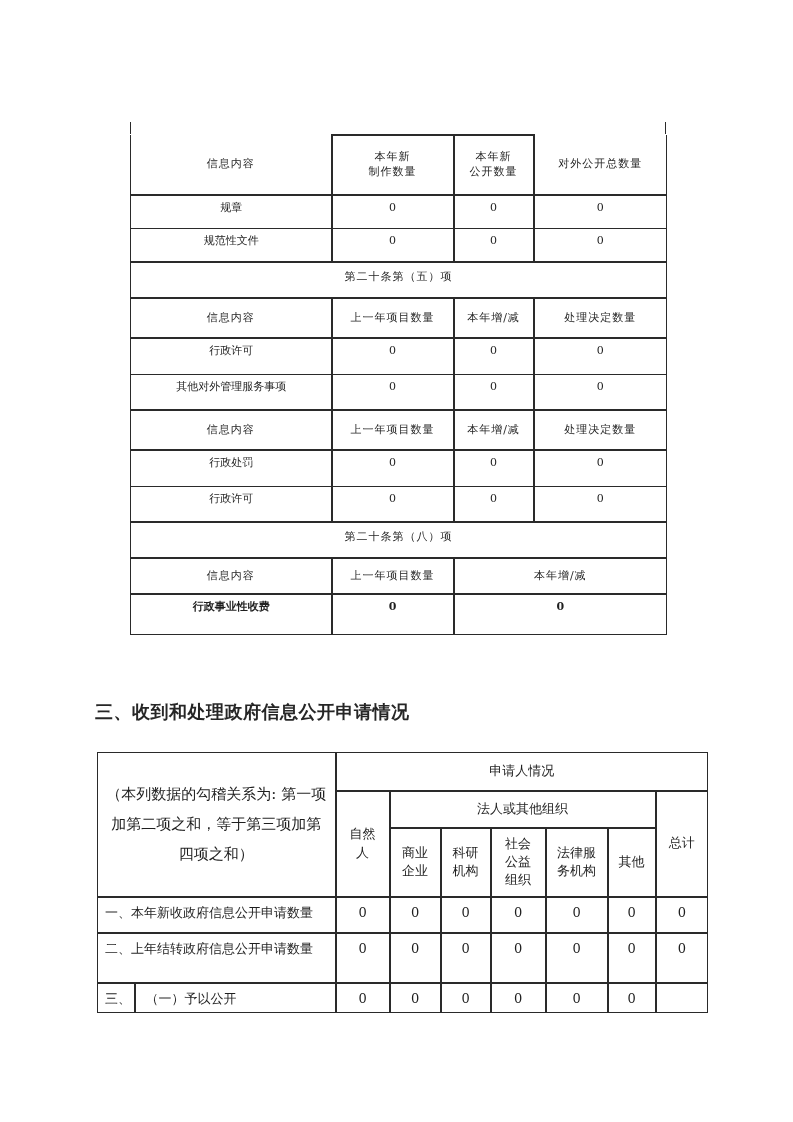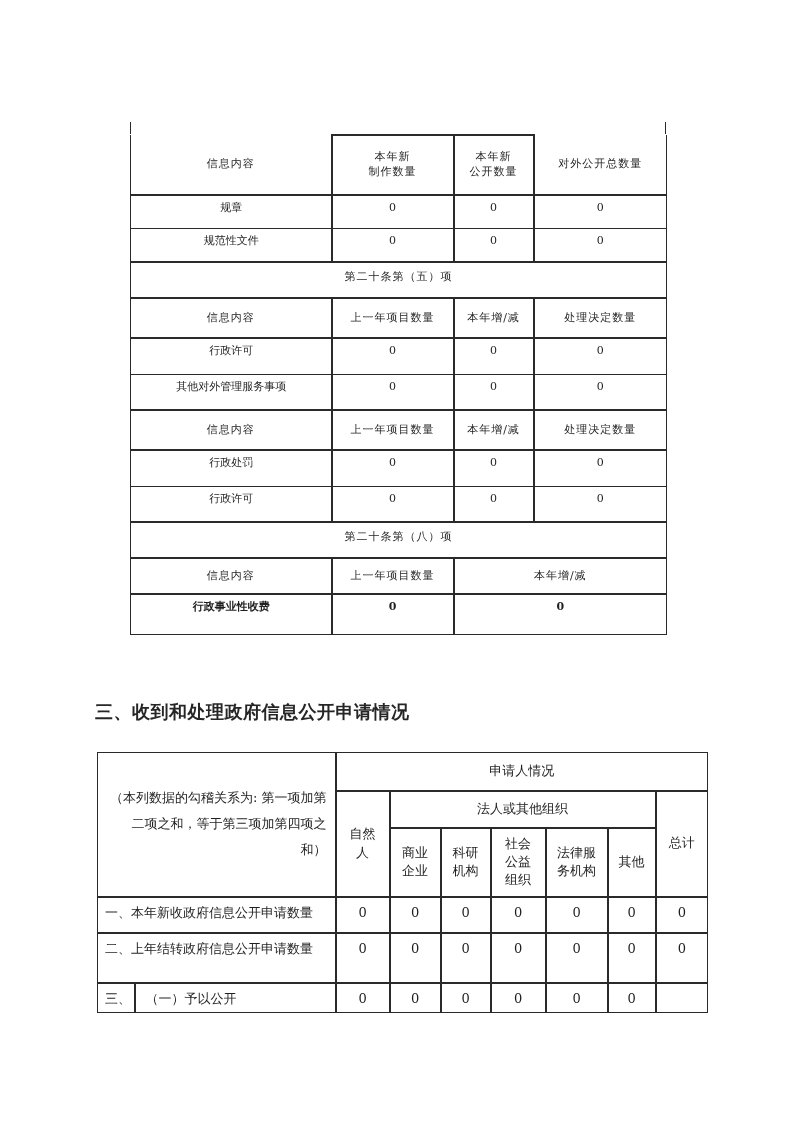--- a/index.html
+++ b/index.html
@@ -55,21 +55,21 @@
   }
   .t2 td{
     border:2px solid #2a2a2a;
     padding:4px 4px;vertical-align:middle;text-align:center;
   }
   .t2 td:first-child{border-left-width:1px;}
   .t2 td:last-child{border-right-width:1px;}
   .t2 tr.first td{border-top-width:1px;}
   .t2 tr.last td{border-bottom-width:1px;}
   .t2 .note{
-    text-align:right;font-size:13px;line-height:2.0;
+    text-align:center;font-size:15px;line-height:2.0;
     padding:4px 8px;vertical-align:middle;
   }
   .t2 .datarow td{vertical-align:top;padding-top:6px;}
   .t2 .rowlab{text-align:left;padding-left:7px;}
   .t2 .sublab{text-align:left;padding-left:10px;border-left-width:1px;}
 </style>
 </head>
 <body>
 
 <div class="page">

